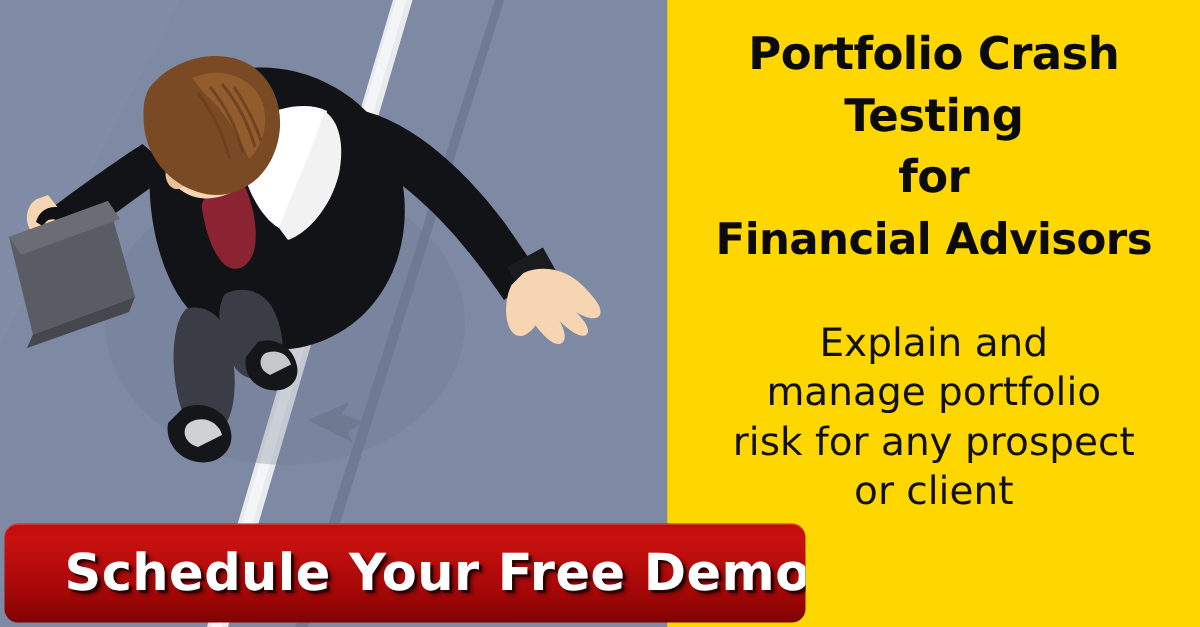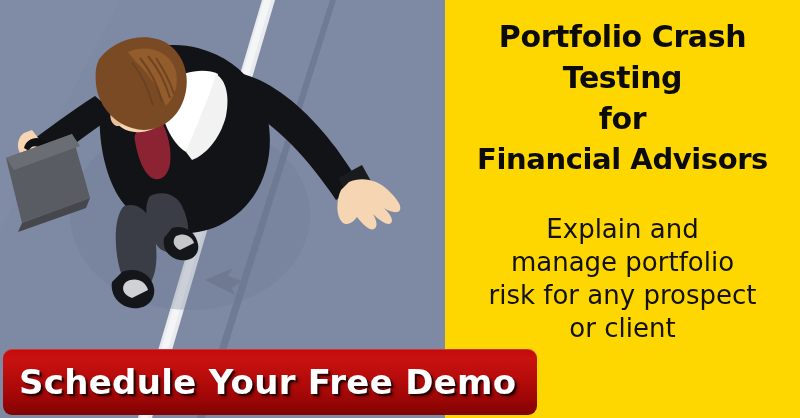--- a/index.html
+++ b/index.html
@@ -73,21 +73,21 @@
         #a40707 70%,
         #8a0404 92%,
         #7d0303 100%);
     box-shadow:inset 0 1px 0 rgba(255,255,255,0.18);
     cursor:pointer;
     display:flex;
     align-items:center;
     overflow:hidden;
   }
   #cta-label{
-    padding-left:16px;
+    padding-left:40px;
     color:#ffffff;
     font-weight:bold;
     font-size:34px;
     letter-spacing:0.3px;
     white-space:nowrap;
     font-family:"DejaVu Sans", sans-serif;
     text-shadow:
        2px 2px 0 rgba(0,0,0,0.55),
        3px 3px 3px rgba(0,0,0,0.45);
   }

